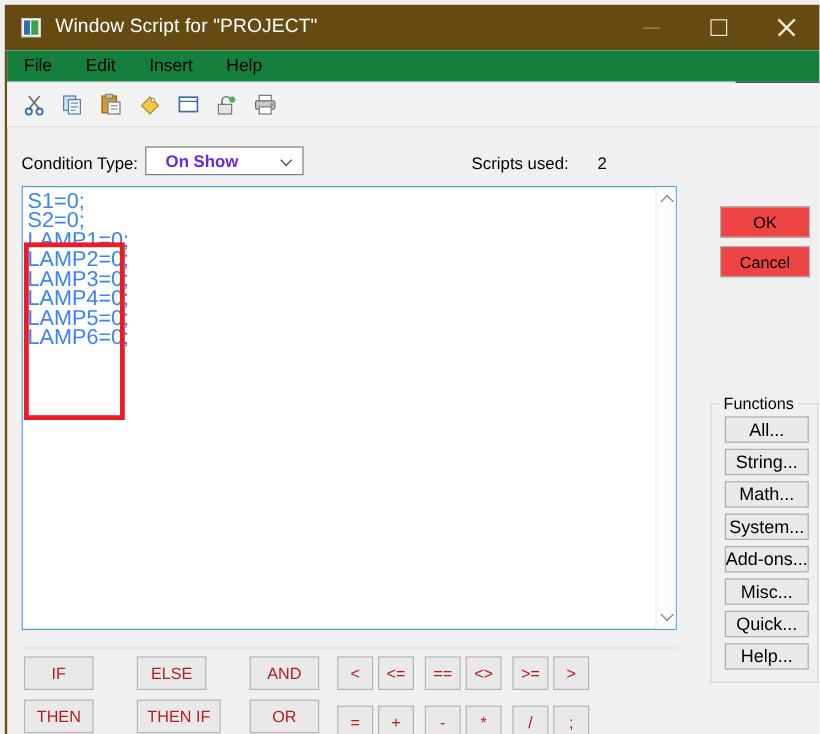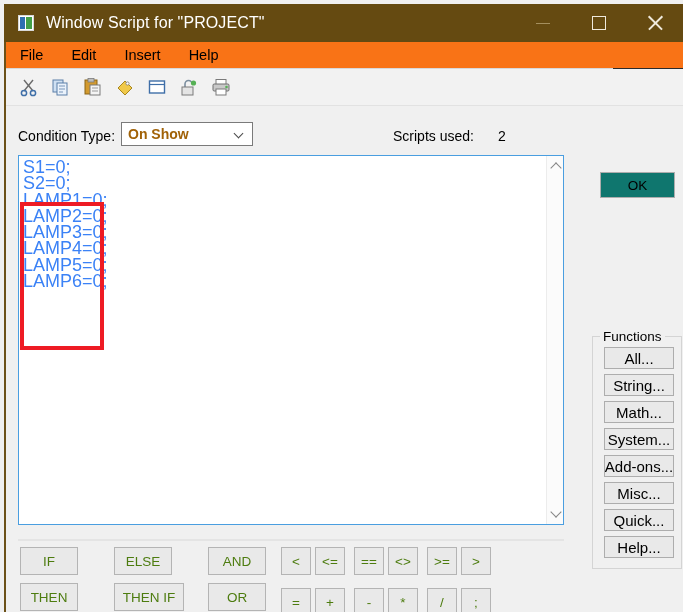--- a/index.html
+++ b/index.html
@@ -103,21 +103,21 @@
     background: #f0f0f0;
     border-left: 2px solid #6b5119;
     box-sizing: border-box;
   }
 
   
   .menubar {
     position: absolute;
     left: 0; top: 0;
     width: 677px; height: 26px;
-    background: #f97316;
+    background: #15803d;
     display: flex;
     align-items: center;
     padding-left: 12px;
     box-sizing: border-box;
   }
   .menu-item {
     font-size: 14.5px;
     color: #000000;
     margin-right: 24px;
     padding: 2px 2px;
@@ -174,22 +174,22 @@
     width: 132px; height: 24px;
     background: #ffffff;
     border: 1px solid #7a7a7a;
     box-sizing: border-box;
     display: flex;
     align-items: center;
   }
   .combo-value {
     font-size: 14px;
     font-weight: bold;
-    color: #a16207;
-    margin-left: 6px;
+    color: #6d28d9;
+    margin-left: 16px;
     white-space: nowrap;
   }
   .combo-arrow {
     position: absolute;
     right: 8px; top: 50%;
     width: 9px; height: 9px;
     margin-top: -5px;
   }
   .combo-arrow::before {
     content: "";
@@ -267,21 +267,21 @@
     left: 14px; top: 160px;
     width: 84px; height: 148px;
     border: 4px solid #ee1b24;
     box-sizing: border-box;
     pointer-events: none;
   }
 
   
   .btn {
     position: absolute;
-    background: #0f766e;
+    background: #ef4444;
     border: 1px solid #adadad;
     box-sizing: border-box;
     font-family: "Liberation Sans", sans-serif;
     font-size: 13.5px;
     color: #000;
     display: flex;
     align-items: center;
     justify-content: center;
     white-space: nowrap;
   }
@@ -327,21 +327,21 @@
     left: 12px; top: 497px;
     width: 546px; height: 2px;
     background: #e4e4e4;
   }
   .op-btn {
     position: absolute;
     background: #e9e9e9;
     border: 1px solid #b4b4b4;
     box-sizing: border-box;
     font-size: 13.5px;
-    color: #4d7c0f;
+    color: #b91c1c;
     display: flex; align-items: center; justify-content: center;
     white-space: nowrap;
     text-align: right;
   }
   .op-wide { width: 58px; height: 28px; }
   .op-sq   { width: 30px; height: 28px; }
 </style>
 </head>
 <body>
 
@@ -453,20 +453,21 @@
           <span class="sb-chev up"></span>
         </div>
         <div class="sb-arrow down">
           <span class="sb-chev down"></span>
         </div>
       </div>
     </div>
     <div class="red-highlight"></div>
 
     <div class="btn btn-ok">OK</div>
+    <div class="btn btn-cancel">Cancel</div>
 
     <div class="groupbox"></div>
     <div class="groupbox-label">Functions</div>
 
     <div class="fn-btn" style="top:305px">All...</div>
     <div class="fn-btn" style="top:332px">String...</div>
     <div class="fn-btn" style="top:359px">Math...</div>
     <div class="fn-btn" style="top:386px">System...</div>
     <div class="fn-btn" style="top:413px">Add-ons...</div>
     <div class="fn-btn" style="top:440px">Misc...</div>

